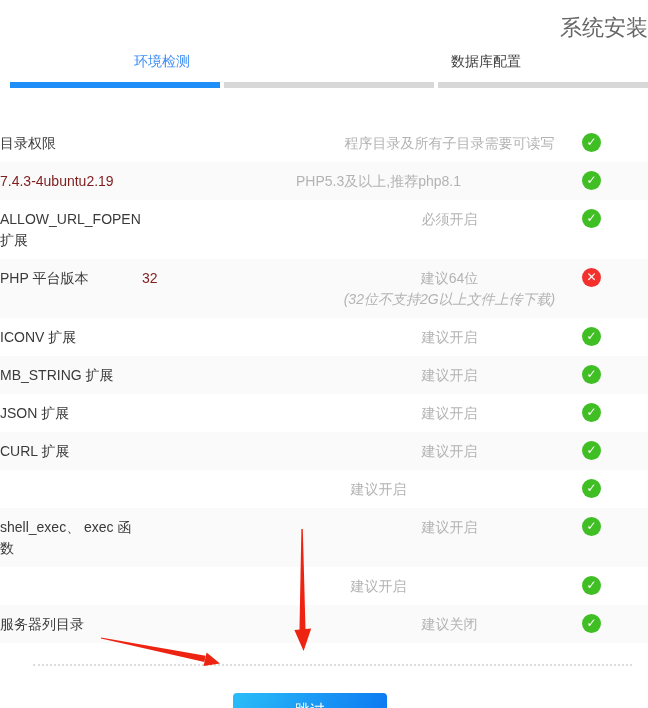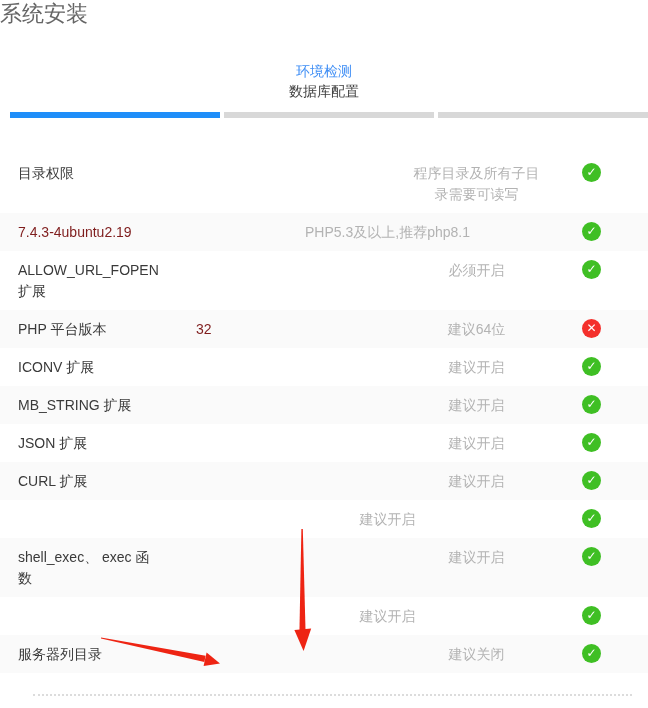--- a/index.html
+++ b/index.html
@@ -6,29 +6,29 @@
   html,body { background: #fff; }
   .page {
     position: relative;
     width: 648px; height: 708px;
     margin: 0 auto;
     background: #fff;
     overflow: hidden;
     font-family: "Liberation Sans", "DejaVu Sans", sans-serif;
   }
   .page-title {
-    text-align: left;
+    padding-top: 14px;
+    text-align: right;
     font-size: 22px;
     line-height: 28px;
     color: #666;
   }
   .tabs {
     display: flex;
-    margin-top: 33px;
-    flex-direction: column;
+    margin-top: 9px;
   }
   .tab {
     flex: 1 1 0;
     text-align: center;
     font-size: 14px;
     line-height: 20px;
     color: #404040;
     cursor: pointer;
   }
   .tab.active { color: #3d8df5; }
@@ -39,23 +39,21 @@
     width: 638px;
     height: 6px;
   }
   .progress-seg { flex: 1 1 0; background: #d8d8d8; }
   .progress-seg.done { background: #1f8ef9; }
   .check-table { margin-top: 36px; }
   .check-row {
     display: flex;
     align-items: flex-start;
     min-height: 38px;
-    padding-left: 18px;
     background: #fff;
-    gap: 36px;
   }
   .check-row.alt { background: #fafafa; }
   .cell { padding-top: 9px; padding-bottom: 8px; font-size: 14px; line-height: 21px; }
   .cell.label { flex: 0 0 142px; color: #3a3a3a; }
   .cell.value { flex: 0 0 175px; text-align: left; color: #7f1d1d; }
   .cell.req   { flex: 1 1 auto; color: #b3b3b3; text-align: center; }
   .req .note  { font-style: italic; }
   .req .note:empty { display: none; }
   .cell.status { flex: 0 0 66px; padding-top: 9px; padding-bottom: 0; }
   .badge {
@@ -147,20 +145,21 @@
       </div>
       <div class="cell status">
         <span class="badge pass">✓</span>
       </div>
     </div>
       <div class="check-row alt">
       <div class="cell label">PHP 平台版本</div>
       <div class="cell value">32</div>
       <div class="cell req">
         <div>建议64位</div>
+        <div class="note">(32位不支持2G以上文件上传下载)</div>
       </div>
       <div class="cell status">
         <span class="badge fail">✕</span>
       </div>
     </div>
       <div class="check-row">
       <div class="cell label">ICONV 扩展</div>
       <div class="cell value"></div>
       <div class="cell req">
         <div>建议开启</div>

